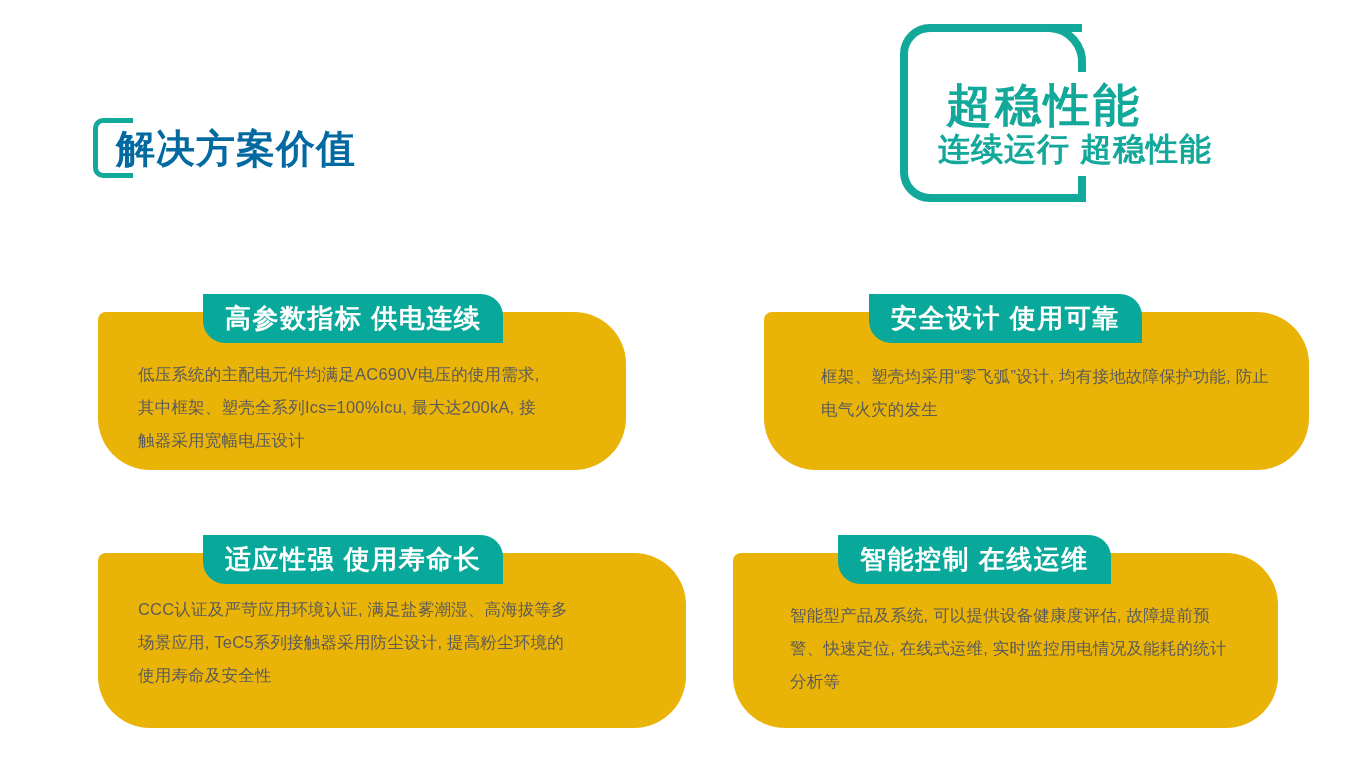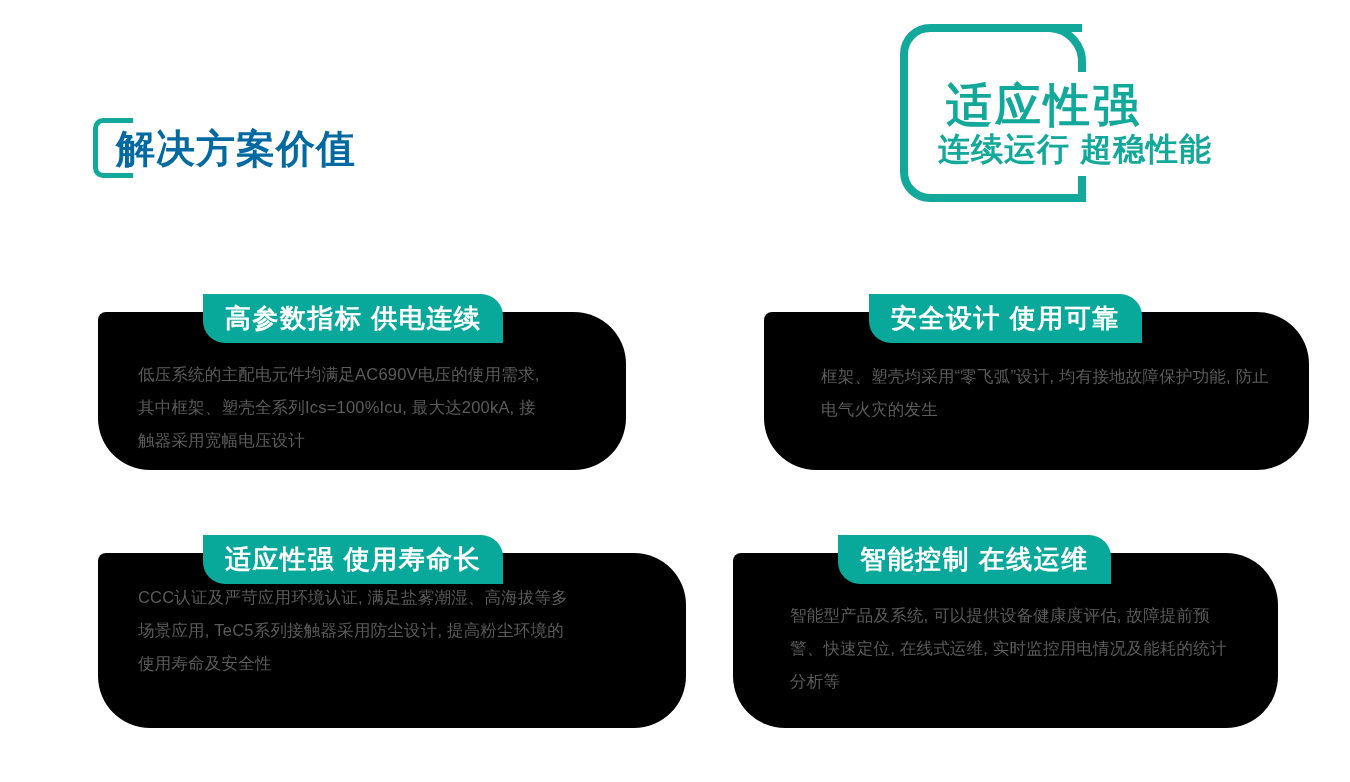--- a/index.html
+++ b/index.html
@@ -83,21 +83,21 @@
     font-weight: bold;
     color: #12a89a;
     letter-spacing: 1px;
     white-space: nowrap;
     line-height: 34px;
   }
 
   
   .card {
     position: absolute;
-    background: #000000;
+    background: #eab308;
     border-radius: 8px 52px 52px 52px;
   }
   .card-badge {
     position: absolute;
     top: -18px;
     height: 49px;
     background: #08a89a;
     border-radius: 0 22px 0 22px;
     display: flex;
     align-items: center;
@@ -122,40 +122,40 @@
   #card-1 { left: 98px;  top: 312px; width: 528px; height: 158px; }
   #card-1 .card-badge { left: 105px; }
   #card-1 .card-body  { left: 40px; top: 46px; width: 410px; }
 
   #card-2 { left: 733px; top: 312px; width: 545px; height: 158px; margin-left: 31px; }
   #card-2 .card-badge { left: 105px; }
   #card-2 .card-body  { left: 57px; top: 48px; width: 450px; }
 
   #card-3 { left: 98px;  top: 553px; width: 588px; height: 175px; }
   #card-3 .card-badge { left: 105px; }
-  #card-3 .card-body  { left: 40px; top: 28px; width: 440px; }
+  #card-3 .card-body  { left: 40px; top: 40px; width: 440px; }
 
   #card-4 { left: 733px; top: 553px; width: 545px; height: 175px; }
   #card-4 .card-badge { left: 105px; }
   #card-4 .card-body  { left: 57px; top: 46px; width: 450px; }
 </style>
 </head>
 <body>
 
 <div class="left-header">
   <div class="left-bracket"></div>
   <div class="left-title">解决方案价值</div>
 </div>
 
 <div class="right-header">
   <svg width="300" height="180" viewBox="0 0 300 180">
     <path d="M 182 4 L 30 4 A 26 26 0 0 0 4 30 L 4 148 A 26 26 0 0 0 30 174 L 182 174 L 182 152" fill="none" stroke="#12a89a" stroke-width="8" stroke-linecap="butt"></path>
     <path d="M 150 4 A 34 34 0 0 1 182 40 L 182 48" fill="none" stroke="#12a89a" stroke-width="8" stroke-linecap="butt"></path>
   </svg>
-  <div class="right-title">适应性强</div>
+  <div class="right-title">超稳性能</div>
   <div class="right-sub">连续运行 超稳性能</div>
 </div>
 
 <div class="card" id="card-1">
   <div class="card-badge">高参数指标 供电连续</div>
   <div class="card-body">低压系统的主配电元件均满足AC690V电压的使用需求, 其中框架、塑壳全系列Ics=100%Icu, 最大达200kA, 接触器采用宽幅电压设计</div>
 </div>
 
 <div class="card" id="card-2">
   <div class="card-badge">安全设计 使用可靠</div>

